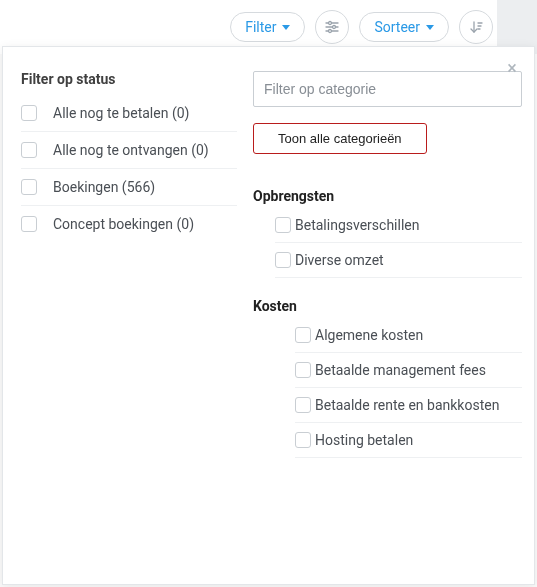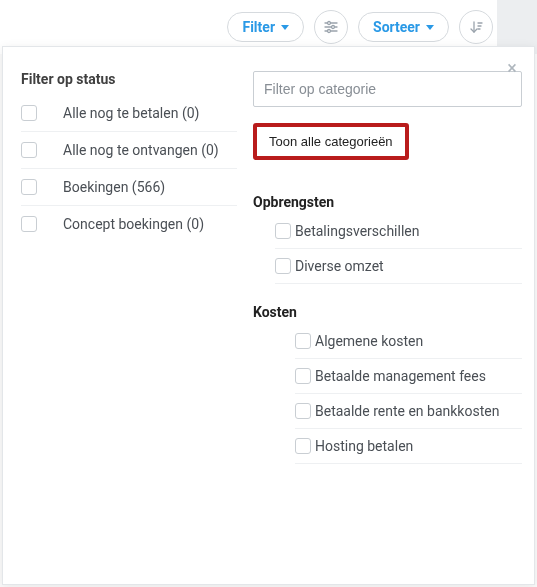--- a/index.html
+++ b/index.html
@@ -29,21 +29,21 @@
     background: #eceef0;
   }
   .pill {
     display: inline-flex;
     align-items: center;
     gap: 6px;
     border: 1px solid #d6dade;
     border-radius: 18px;
     padding: 6px 14px;
     color: #2a99e6;
-    font-weight: 700;
+    font-weight: 400;
     cursor: pointer;
     background: #fff;
   }
   .icon-btn {
     width: 34px; height: 34px;
     border: 1px solid #d6dade;
     border-radius: 50%;
     display: inline-flex;
     align-items: center; justify-content: center;
     color: #9aa3ac;
@@ -90,21 +90,21 @@
   h3 {
     font-size: 14px;
     font-weight: 700;
     color: #404040;
     margin-bottom: 8px;
   }
   .status-list, .cat-list { list-style: none; }
   .status-item {
     display: flex;
     align-items: center;
-    gap: 26px;
+    gap: 16px;
     padding: 10px 0;
     border-bottom: 1px solid #eef0f2;
   }
   .status-item:last-child { border-bottom: none; }
   .cb {
     width: 16px; height: 16px;
     border: 1px solid #c9ced3;
     border-radius: 3px;
     flex-shrink: 0;
     cursor: pointer;
@@ -116,24 +116,24 @@
     border: 1px solid #c9ced3;
     border-radius: 2px;
     padding: 9px 10px;
     font-size: 14px;
     color: #333;
     margin-bottom: 16px;
   }
   .cat-input::placeholder { color: #888e95; }
   .show-all {
     display: inline-block;
-    border: 4px solid #b91c1c;
+    border: 1px solid #b91c1c;
     border-radius: 3px;
     background: #fff;
-    padding: 7px 12px;
+    padding: 7px 24px;
     font-size: 13px;
     color: #222;
     cursor: pointer;
     margin-bottom: 28px;
   }
   .group-title {
     font-weight: 700;
     color: #222;
     margin: 6px 0 4px;
   }

